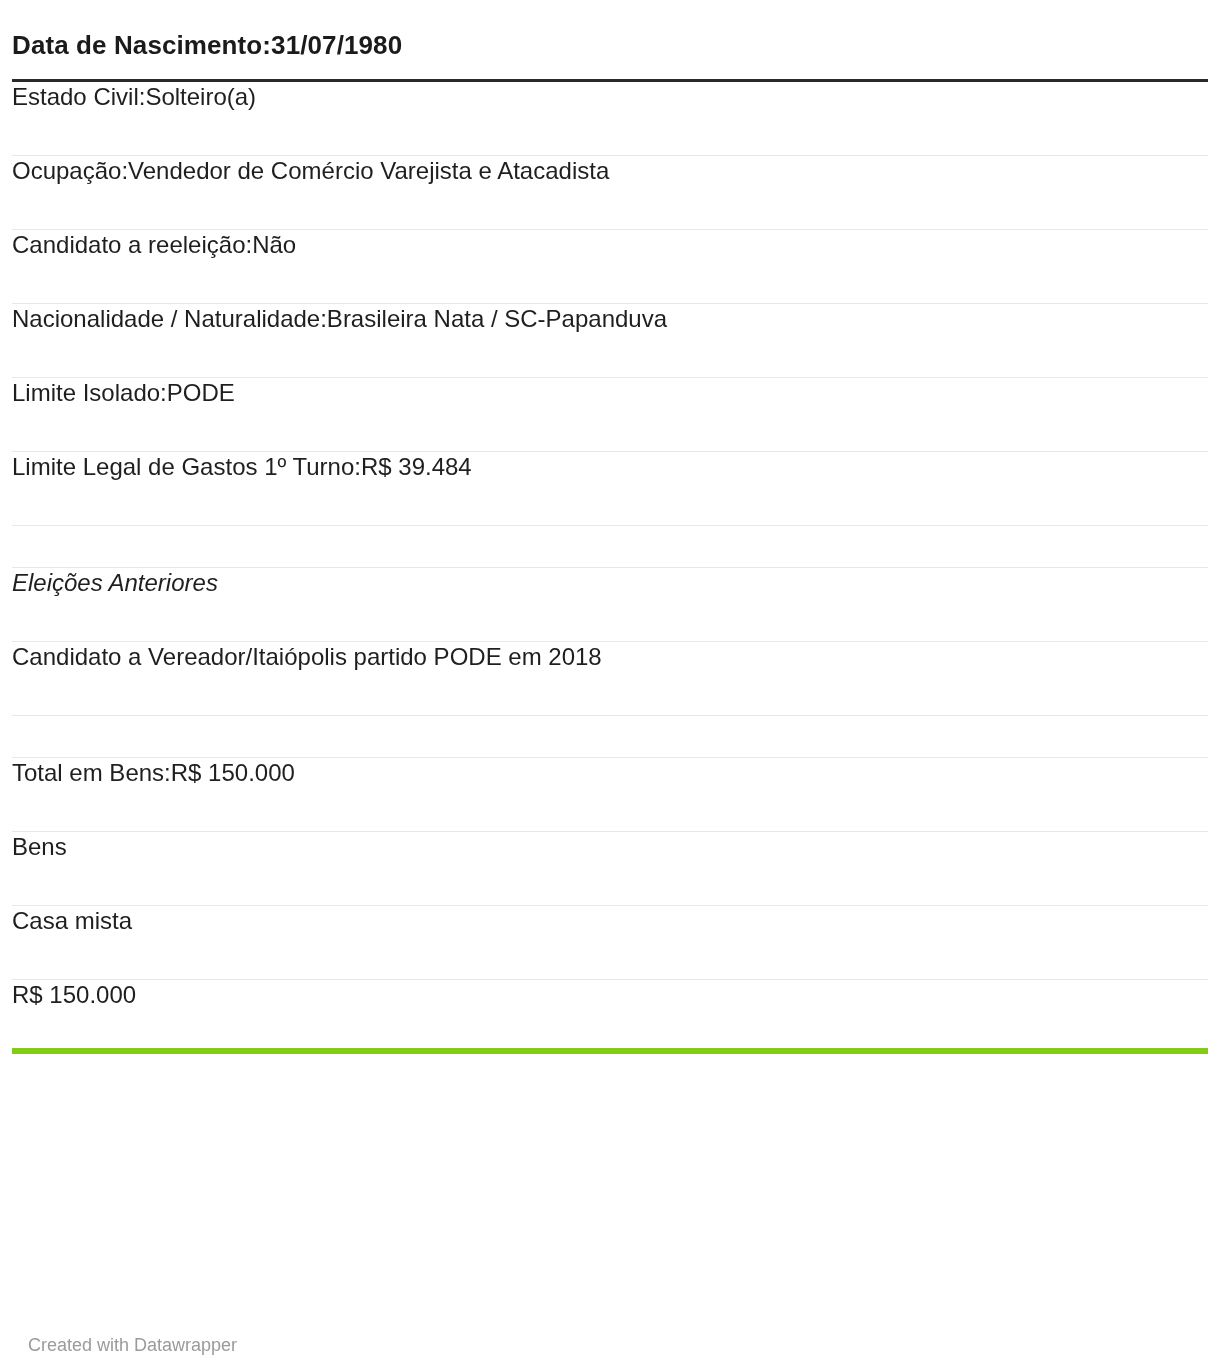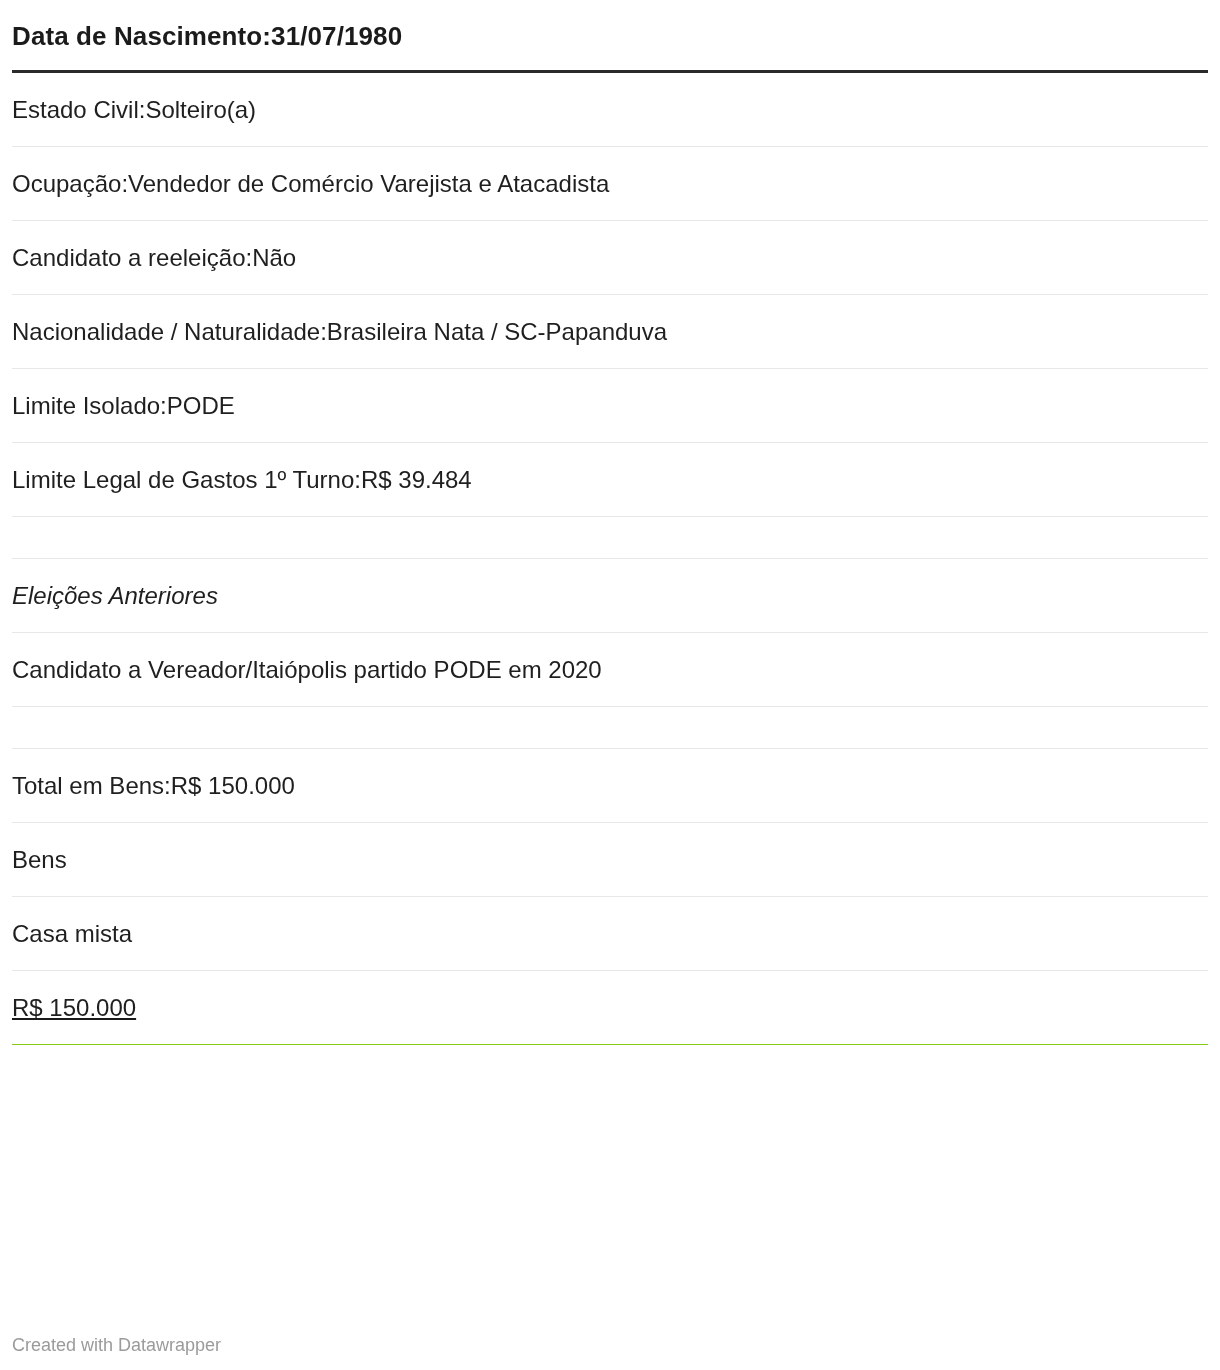--- a/index.html
+++ b/index.html
@@ -17,57 +17,56 @@
   .sheet {
     box-sizing: border-box;
     width: 1220px;
     height: 1370px;
     padding: 0 12px;
     position: relative;
   }
   
   .header-row {
     box-sizing: border-box;
-    padding: 21px 0 18px 0;
+    padding: 30px 0 18px 0;
     border-bottom: 3px solid #2a2a2a;
   }
   .header-row .cell-text {
     font-size: 26px;
     font-weight: bold;
     letter-spacing: 0.1px;
     color: #1b1b1b;
   }
   
   .row {
     box-sizing: border-box;
     border-bottom: 1px solid #e8e8e8;
     display: flex;
-    align-items: center;
+    align-items: flex-start;
     min-height: 74px;
   }
   .row .cell-text {
     font-size: 24px;
     font-weight: normal;
     color: #1f1f1f;
     line-height: 1.25;
   }
   .row.spacer {
     min-height: 42px;
   }
   .row.section {
     min-height: 74px;
     font-style: italic;
   }
   .row.last {
-    border-bottom: 1px solid #84cc16;
-    text-decoration: underline;
+    border-bottom: 6px solid #84cc16;
   }
   .footer {
     position: absolute;
-    left: 12px;
+    left: 28px;
     bottom: 14px;
     font-size: 18px;
     color: #9b9b9b;
     font-family: "Liberation Sans", sans-serif;
   }
 </style>
 </head>
 <body>
 
 <div class="sheet">
@@ -95,21 +94,21 @@
       <div class="row">
         <span class="cell-text">Limite Legal de Gastos 1º Turno:R$ 39.484</span>
       </div>
       <div class="row spacer">
         <span class="cell-text"></span>
       </div>
       <div class="row section">
         <span class="cell-text">Eleições Anteriores</span>
       </div>
       <div class="row">
-        <span class="cell-text">Candidato a Vereador/Itaiópolis partido PODE em 2020</span>
+        <span class="cell-text">Candidato a Vereador/Itaiópolis partido PODE em 2018</span>
       </div>
       <div class="row spacer">
         <span class="cell-text"></span>
       </div>
       <div class="row">
         <span class="cell-text">Total em Bens:R$ 150.000</span>
       </div>
       <div class="row">
         <span class="cell-text">Bens</span>
       </div>

